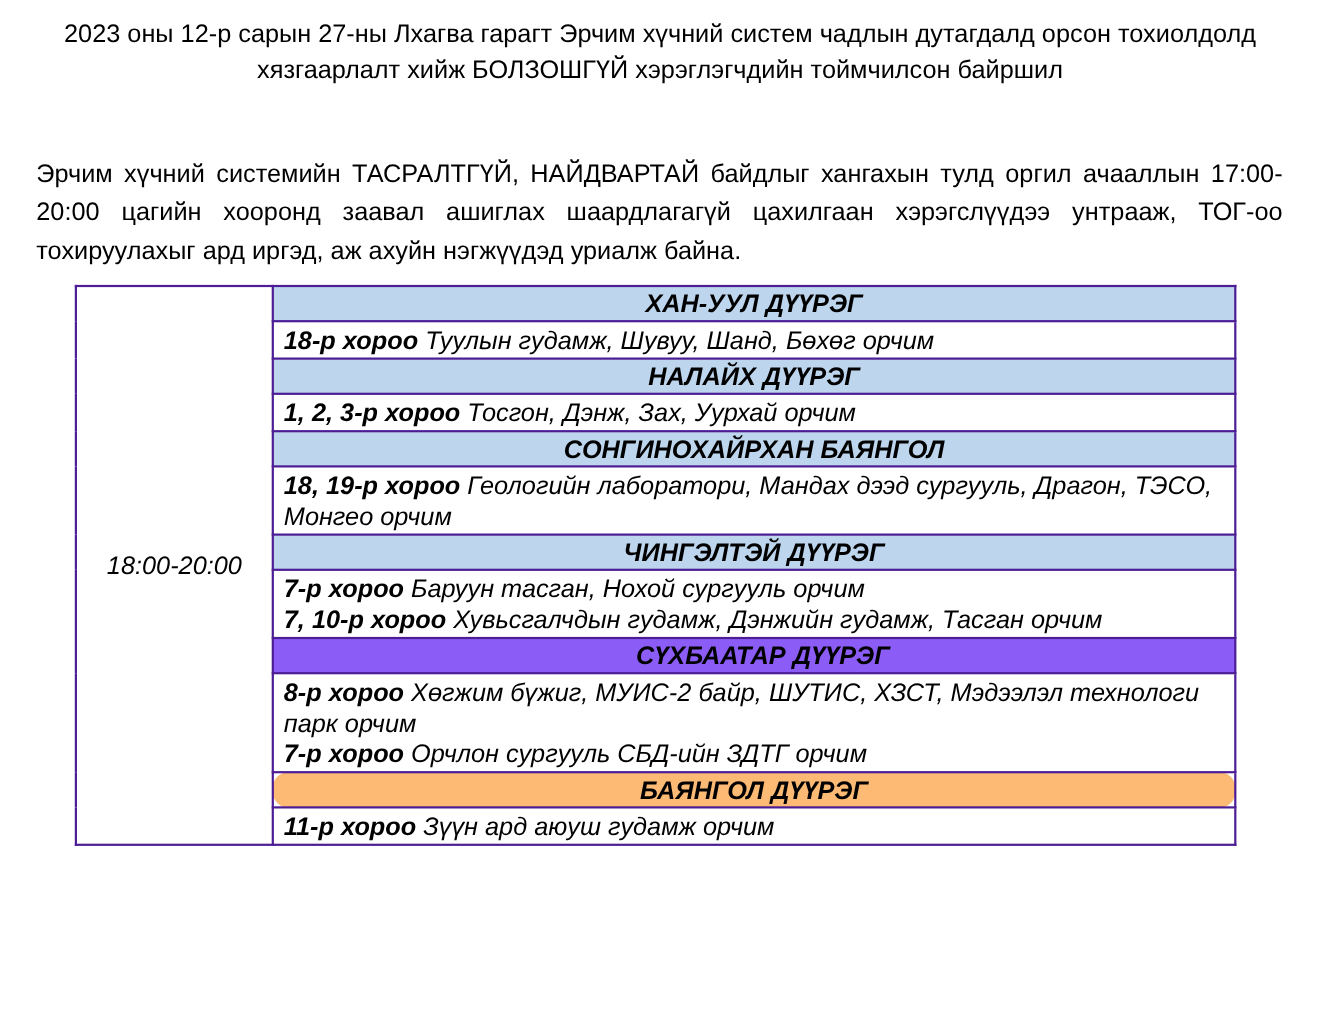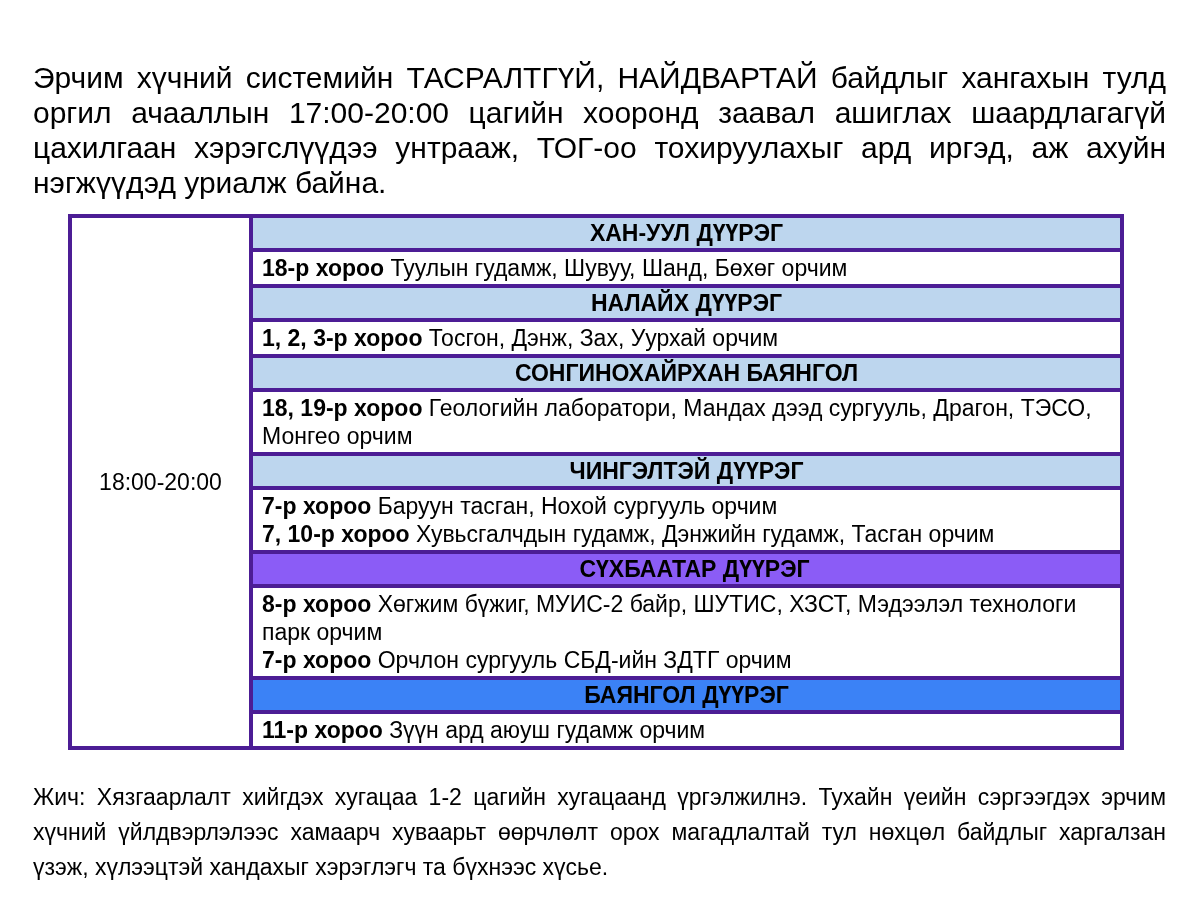--- a/index.html
+++ b/index.html
@@ -18,32 +18,33 @@
   }
   .title {
     margin: 14px 55px 0 55px;
     text-align: center;
     font-size: 23px;
     font-weight: 400;
     line-height: 33px;
   }
   .intro {
     margin: 60px 34px 0 33px;
-    font-size: 30px;
+    font-size: 23px;
     line-height: 35px;
     text-align: justify;
   }
   table.schedule {
     border-collapse: collapse;
     margin: 14px 0 0 68px;
     width: 1056px;
     table-layout: fixed;
   }
   table.schedule td {
-    border: 4px solid #4c1d95;
+    border: 2px solid #4c1d95;
+    font-style: italic;
   }
   .time-cell {
     width: 175px;
     text-align: center;
     vertical-align: middle;
     font-size: 23px;
     margin-left: 43px;
   }
   .district-header {
     text-align: center;
@@ -64,20 +65,21 @@
     font-size: 23px;
     line-height: 35px;
     text-align: justify;
   }
 </style>
 </head>
 <body>
 
 <div class="page">
 
+  <div class="title">2023 оны 12-р сарын 27-ны Лхагва гарагт Эрчим хүчний систем чадлын дутагдалд орсон тохиолдолд хязгаарлалт хийж БОЛЗОШГҮЙ хэрэглэгчдийн тоймчилсон байршил</div>
 
   <p class="intro">Эрчим хүчний системийн ТАСРАЛТГҮЙ, НАЙДВАРТАЙ байдлыг хангахын тулд оргил ачааллын 17:00-20:00 цагийн хооронд заавал ашиглах шаардлагагүй цахилгаан хэрэгслүүдээ унтрааж, ТОГ-оо тохируулахыг ард иргэд, аж ахуйн нэгжүүдэд уриалж байна.</p>
 
   <table class="schedule">
     <tbody>
         <tr>
           <td class="time-cell" rowspan="12">18:00-20:00</td>
           <td class="district-header" style="background: rgb(189, 214, 238);">ХАН-УУЛ ДҮҮРЭГ</td>
         </tr>
         <tr>
@@ -113,25 +115,24 @@
         <tr>
           <td class="district-header" style="background: #8b5cf6; padding-left: 20px;">СҮХБААТАР ДҮҮРЭГ</td>
         </tr>
         <tr>
           <td class="district-content">
             <div class="entry"><b>8-р хороо </b><span>Хөгжим бүжиг, МУИС-2 байр, ШУТИС, ХЗСТ, Мэдээлэл технологи парк орчим</span></div>
             <div class="entry"><b>7-р хороо </b><span>Орчлон сургууль СБД-ийн ЗДТГ орчим</span></div>
           </td>
         </tr>
         <tr>
-          <td class="district-header" style="background: #3b82f6;">БАЯНГОЛ ДҮҮРЭГ</td>
+          <td class="district-header" style="background: #fdba74; border-radius: 14px;">БАЯНГОЛ ДҮҮРЭГ</td>
         </tr>
         <tr>
           <td class="district-content">
             <div class="entry"><b>11-р хороо </b><span>Зүүн ард аюуш гудамж орчим</span></div>
           </td>
         </tr>
       </tbody>
   </table>
 
-  <p class="note">Жич: Хязгаарлалт хийгдэх хугацаа 1-2 цагийн хугацаанд үргэлжилнэ. Тухайн үеийн сэргээгдэх эрчим хүчний үйлдвэрлэлээс хамаарч хуваарьт өөрчлөлт орох магадлалтай тул нөхцөл байдлыг харгалзан үзэж, хүлээцтэй хандахыг хэрэглэгч та бүхнээс хүсье.</p>
 
 </div>
 
 </body></html>

